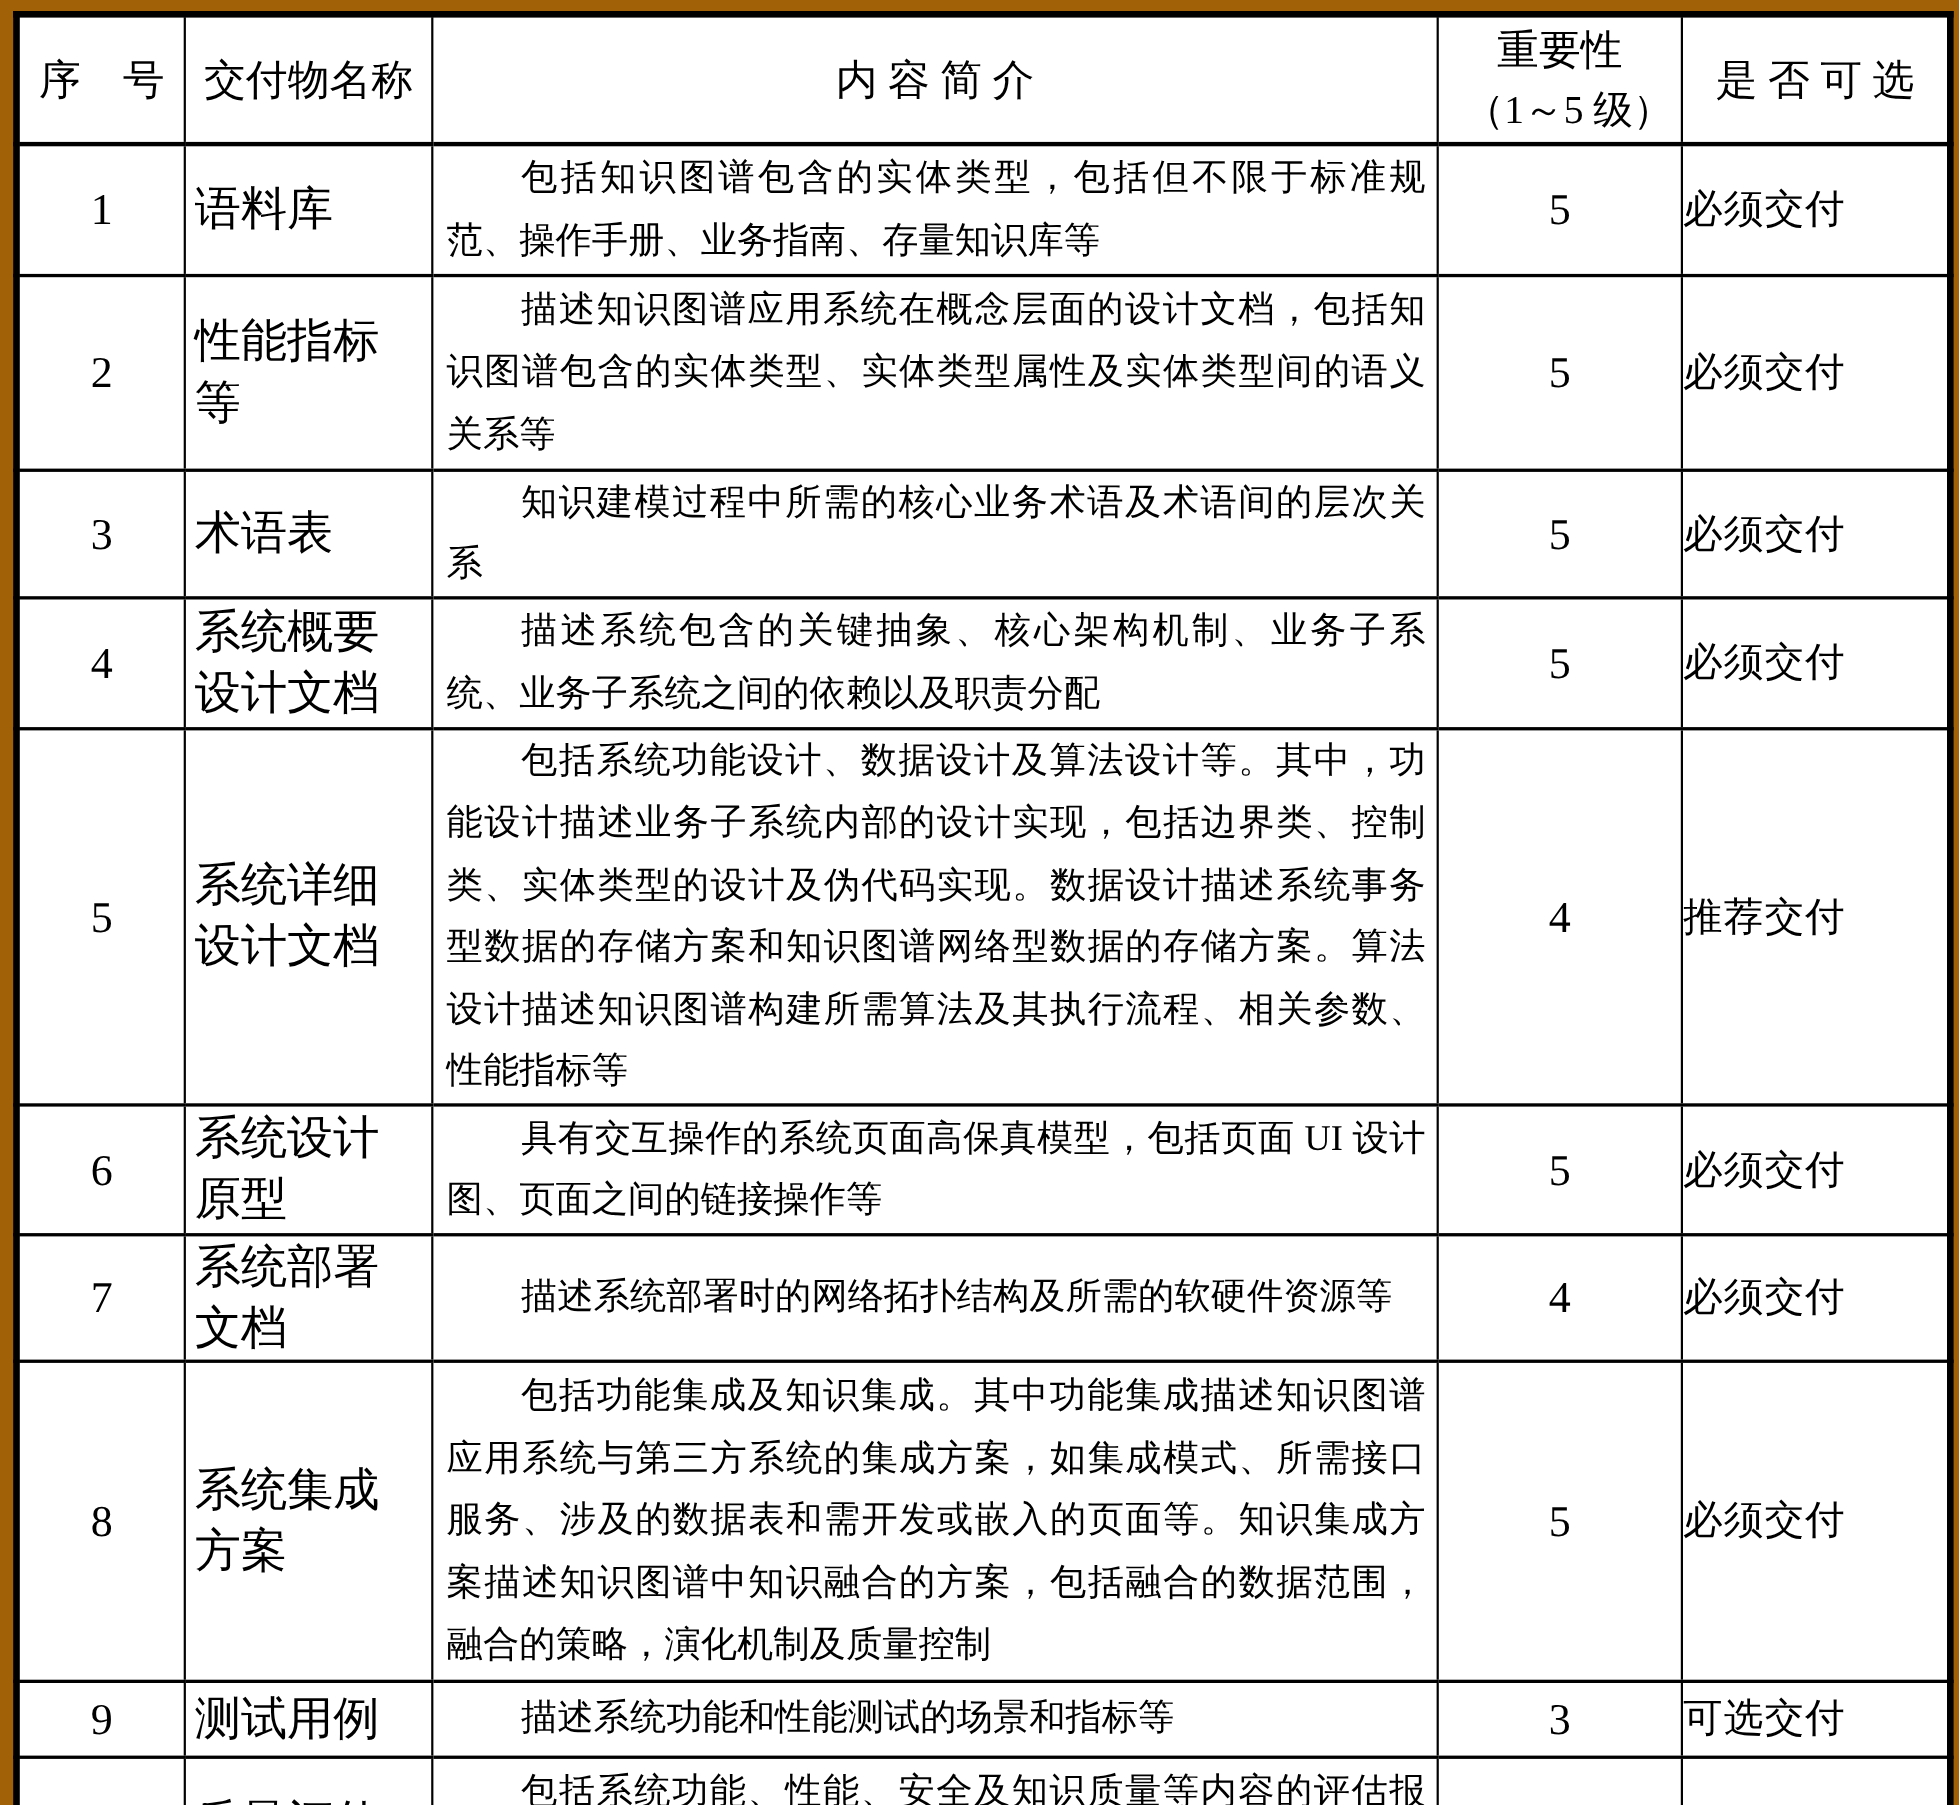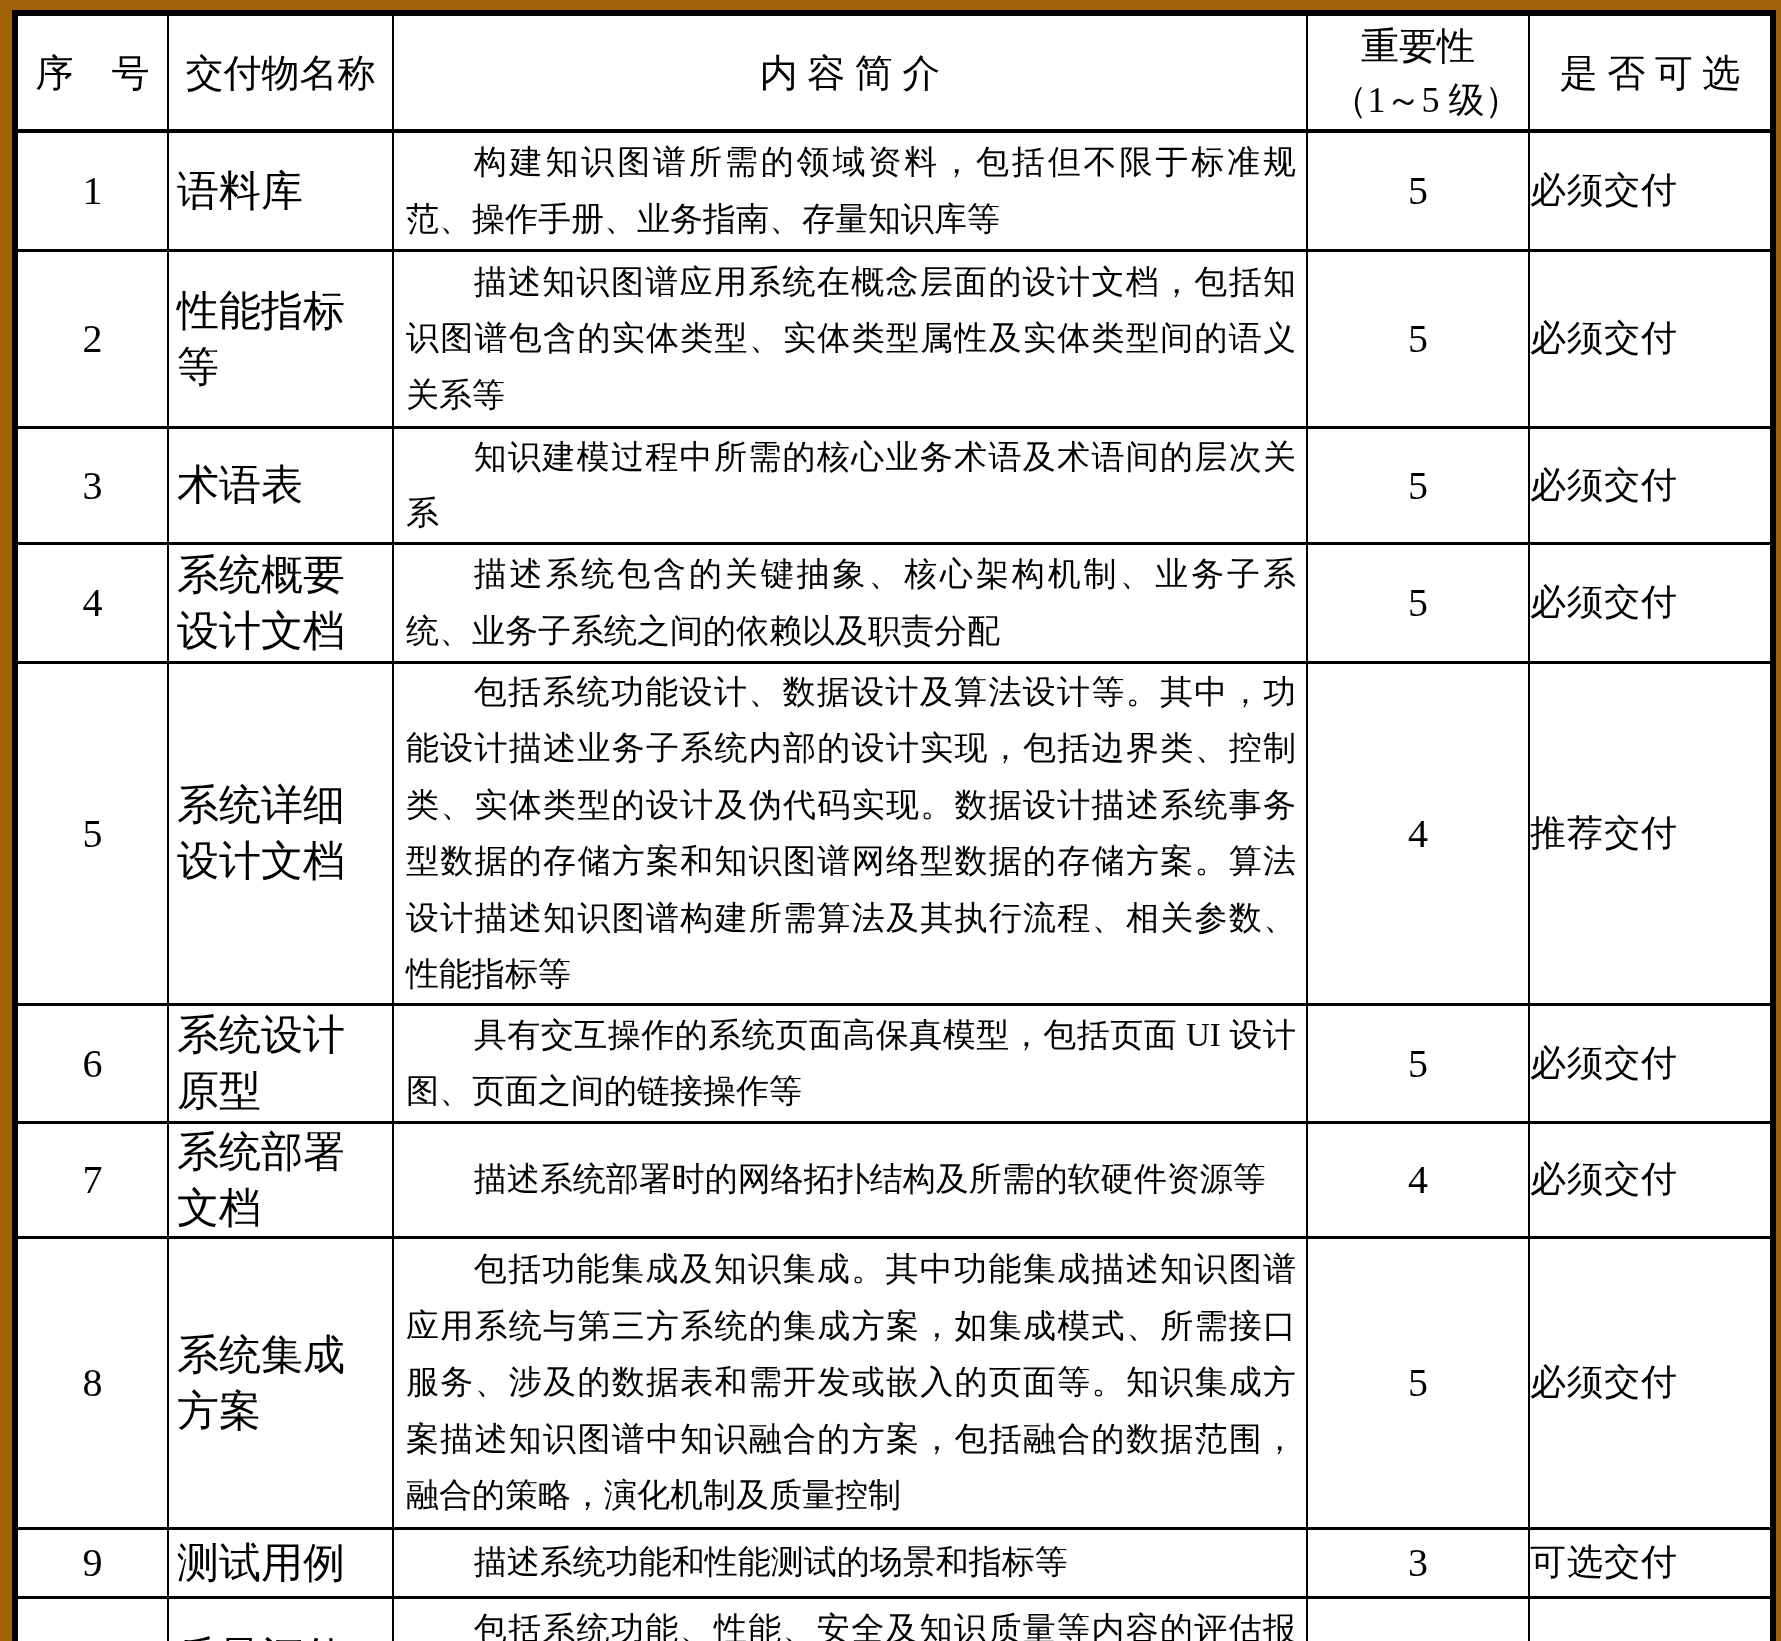--- a/index.html
+++ b/index.html
@@ -111,21 +111,21 @@
           <div class="hdr-imp-sub">（1～5 级）</div>
         </th>
         <th>是 否 可 选</th>
       </tr>
     </thead>
     <tbody id="rows">
         <tr>
           <td class="c-no">1</td>
           <td class="c-name">语料库</td>
           <td class="c-desc">
-            <p>构建知识图谱所需的领域资料，包括但不限于标准规范、操作手册、业务指南、存量知识库等</p>
+            <p>包括知识图谱包含的实体类型，包括但不限于标准规范、操作手册、业务指南、存量知识库等</p>
           </td>
           <td class="c-imp">5</td>
           <td class="c-opt">必须交付</td>
         </tr>
         <tr>
           <td class="c-no">2</td>
           <td class="c-name">性能指标等</td>
           <td class="c-desc">
             <p>描述知识图谱应用系统在概念层面的设计文档，包括知识图谱包含的实体类型、实体类型属性及实体类型间的语义关系等</p>
           </td>

